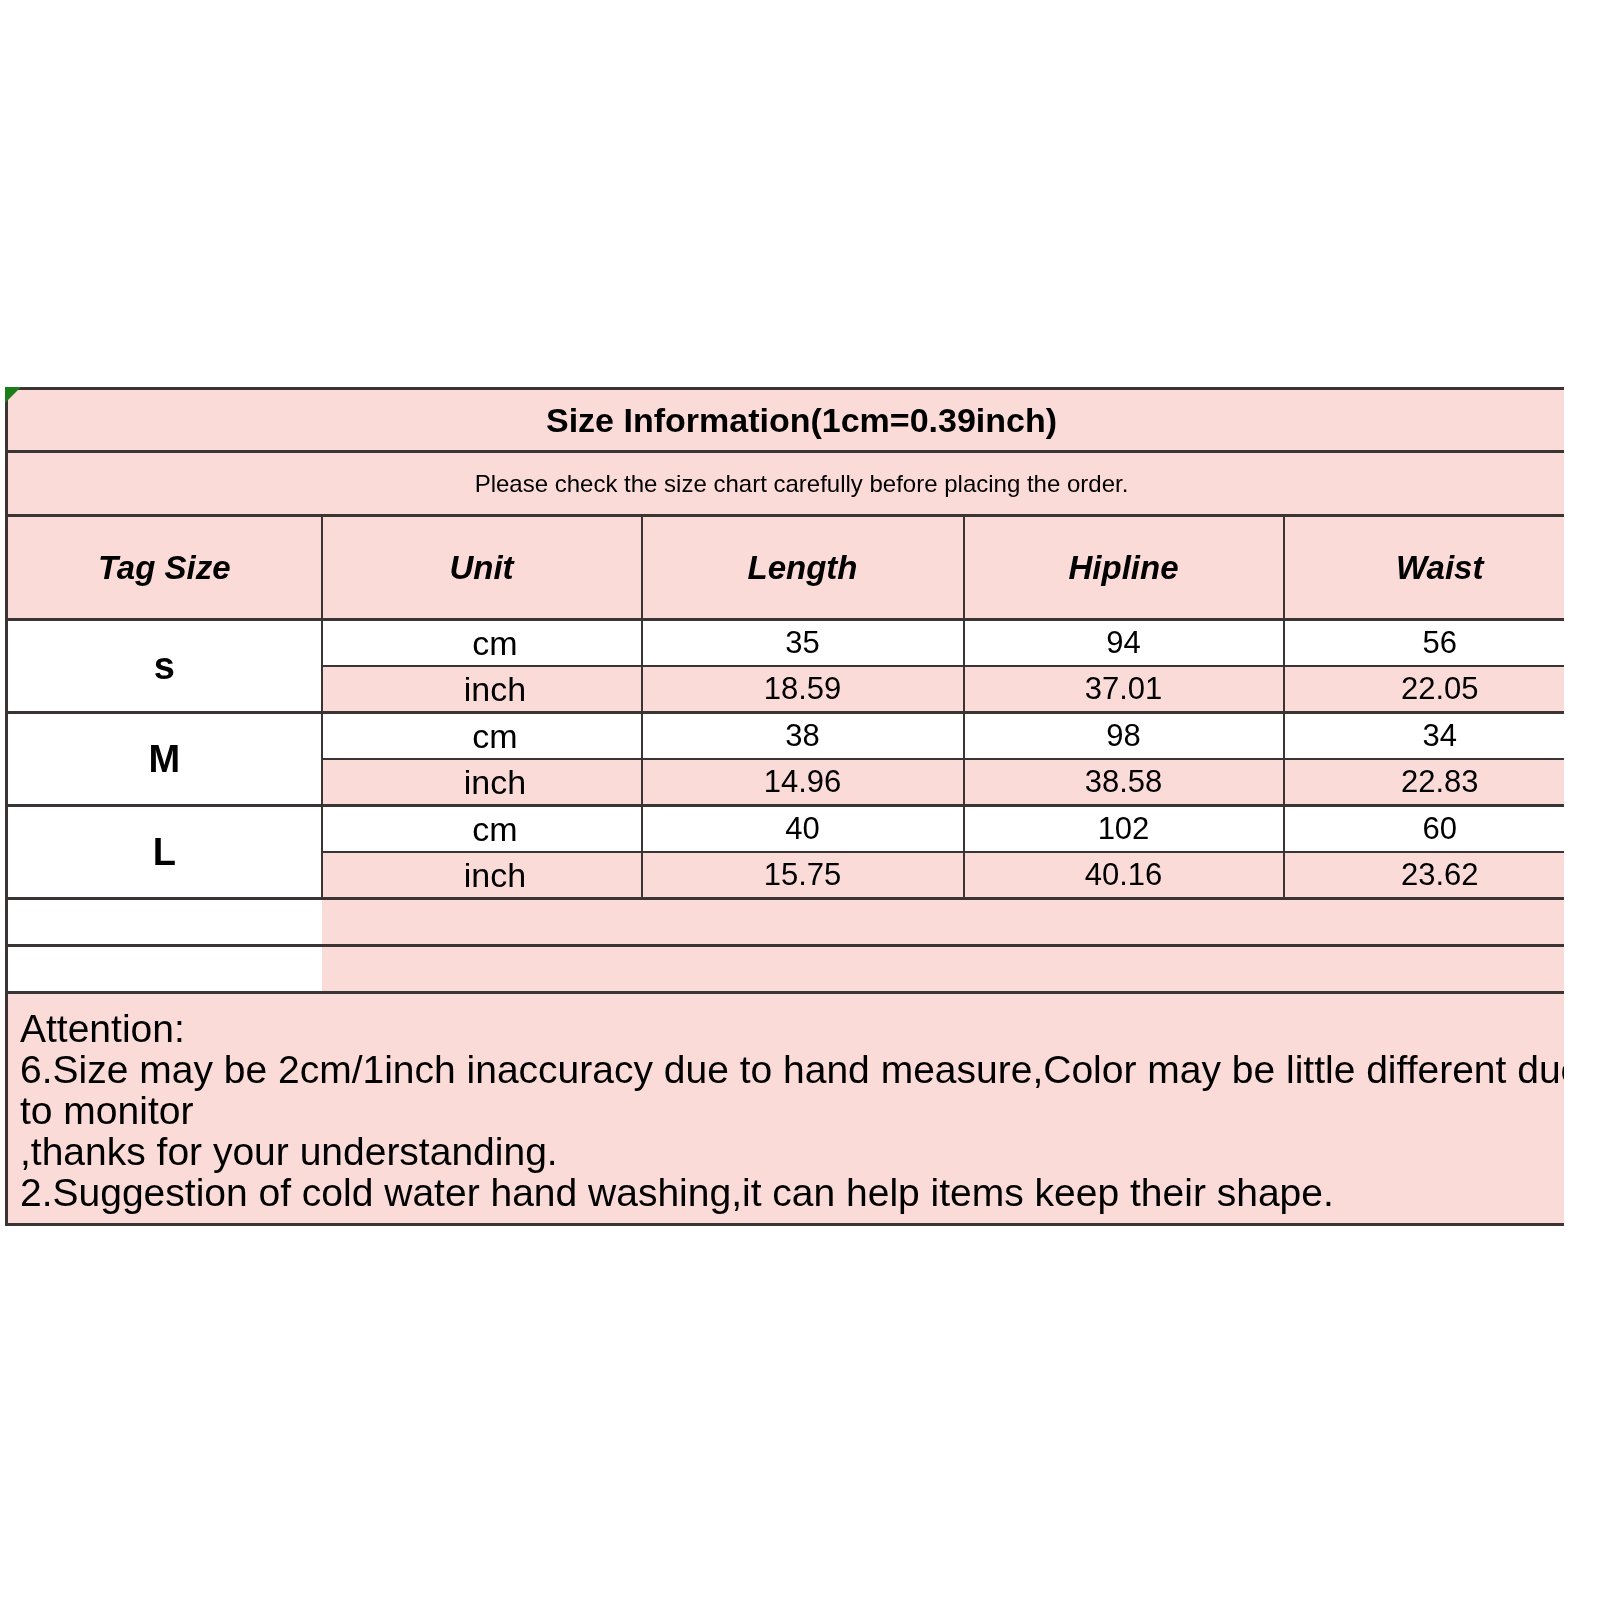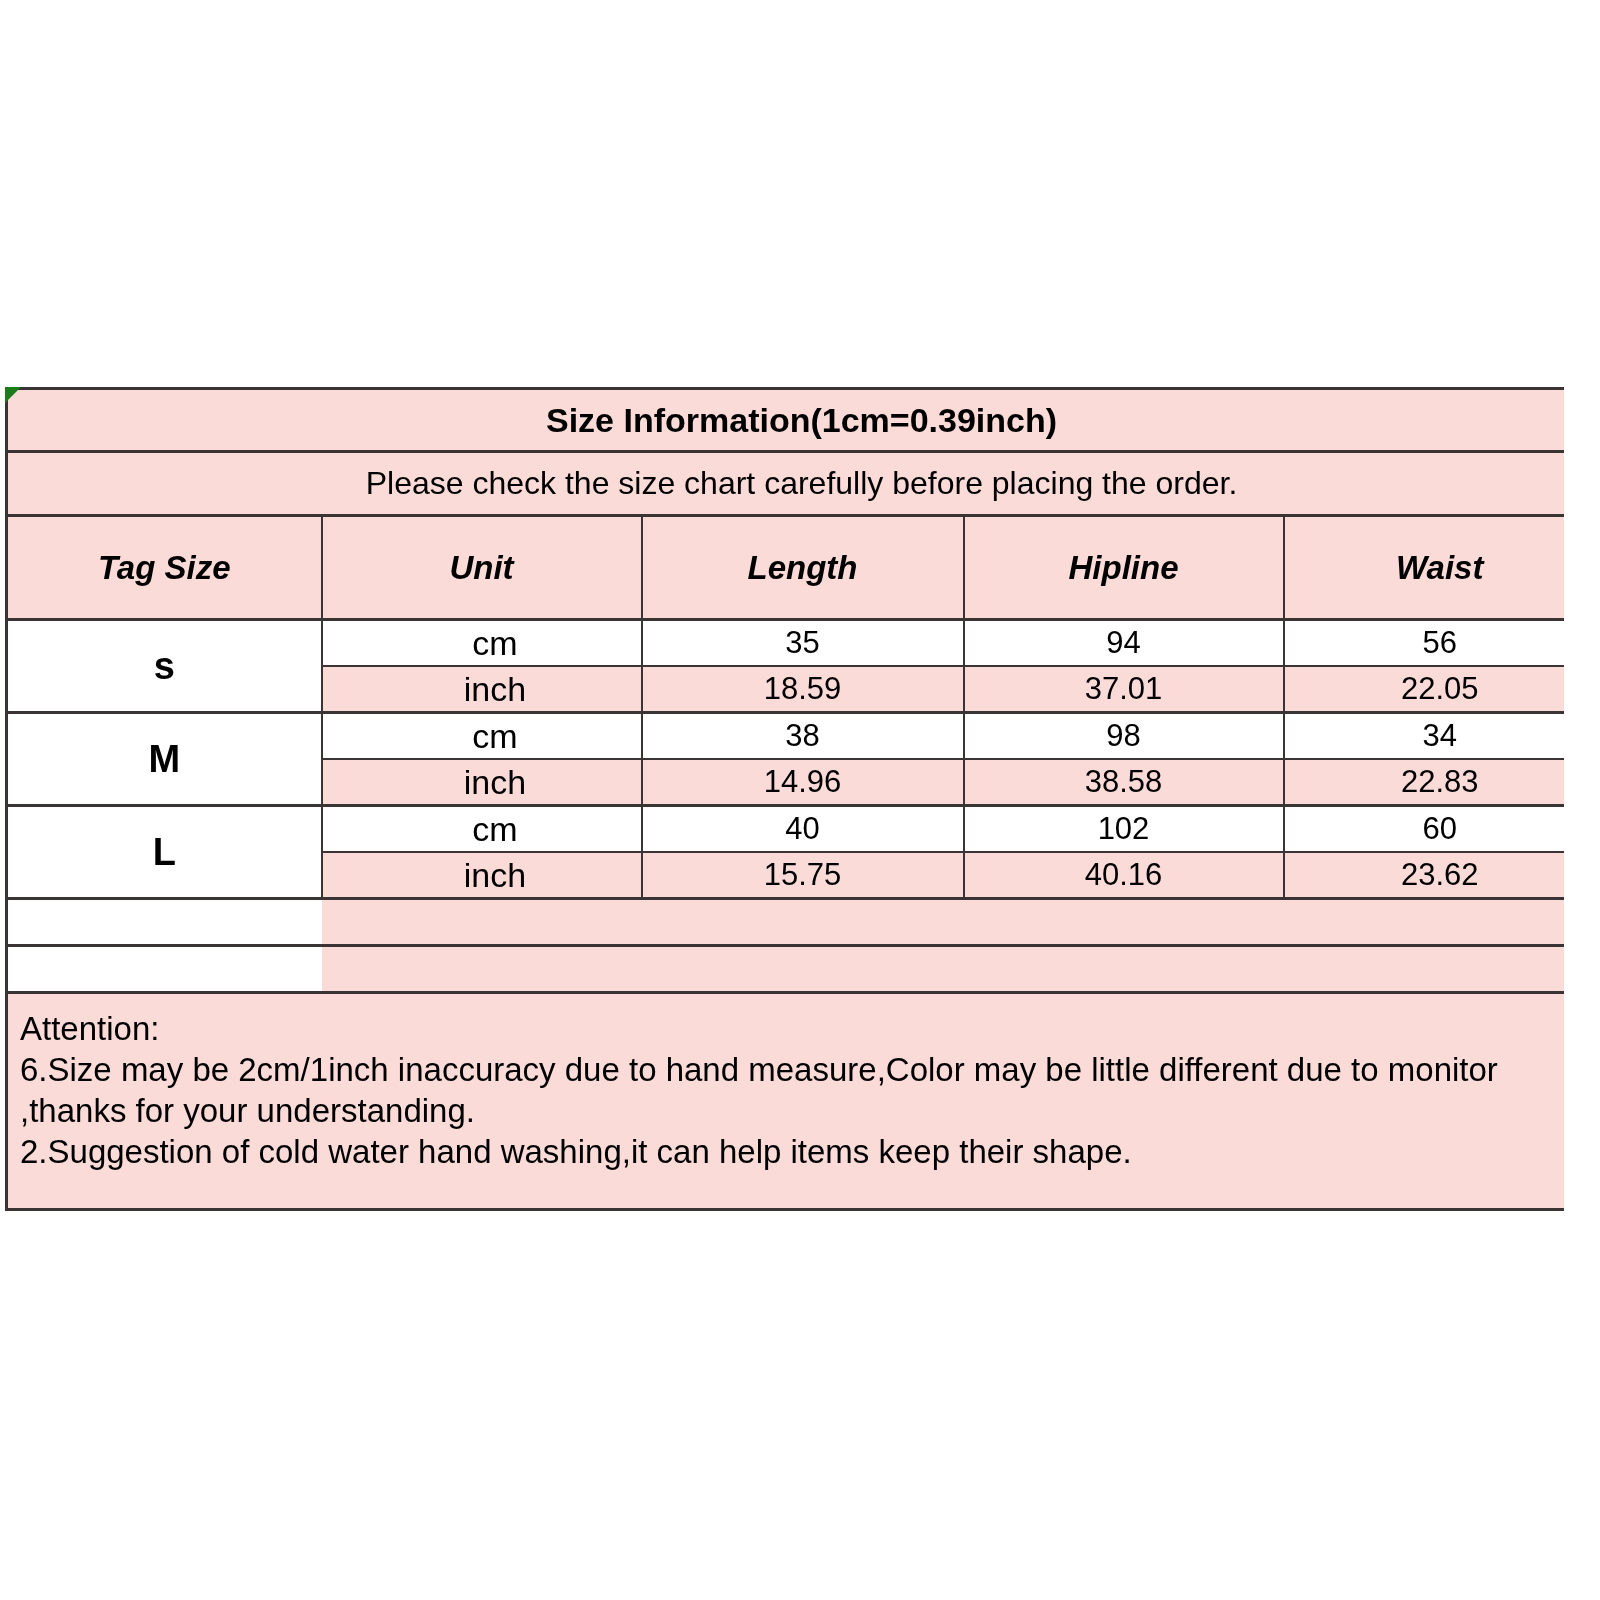--- a/index.html
+++ b/index.html
@@ -38,21 +38,21 @@
   }
   .pink { background: #fbdbd8; }
   .b3 { border-bottom-width: 3px; }
   .title-cell {
     height: 60px;
     font-size: 34px;
     font-weight: bold;
   }
   .subtitle-cell {
     height: 61px;
-    font-size: 32px;
+    font-size: 24px;
   }
   .header-cell {
     height: 101px;
     font-size: 33px;
     font-weight: bold;
     font-style: italic;
   }
   .tag-cell {
     font-size: 38px;
     font-weight: bold;
@@ -74,21 +74,21 @@
   }
   .empty-pink {
     height: 44px;
     border-left: none;
   }
   .attention-cell {
     height: 190px;
     text-align: left;
     vertical-align: top;
     padding: 14px 12px 10px 12px;
-    font-size: 33px;
+    font-size: 39px;
     line-height: 41px;
   }
   .corner-marker {
     position: absolute;
     left: 0;
     top: 0;
     width: 16px;
     height: 16px;
   }
 </style>

